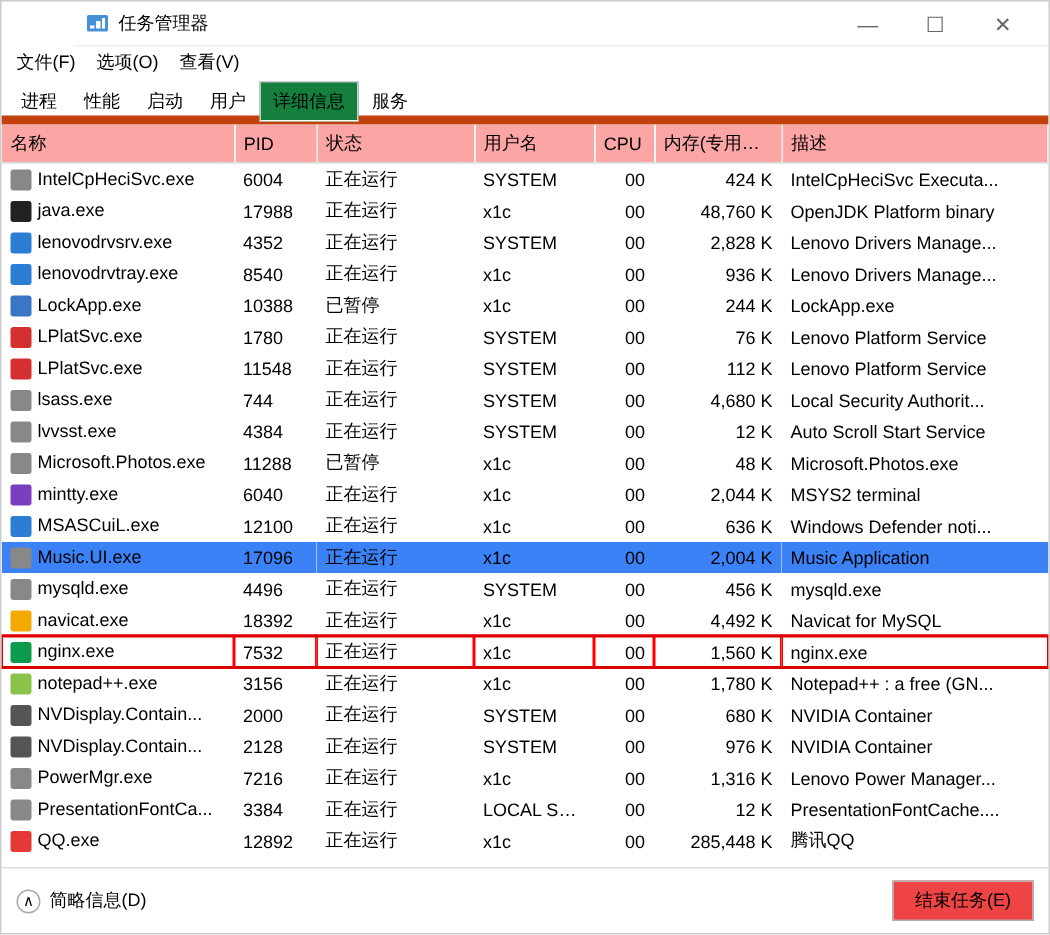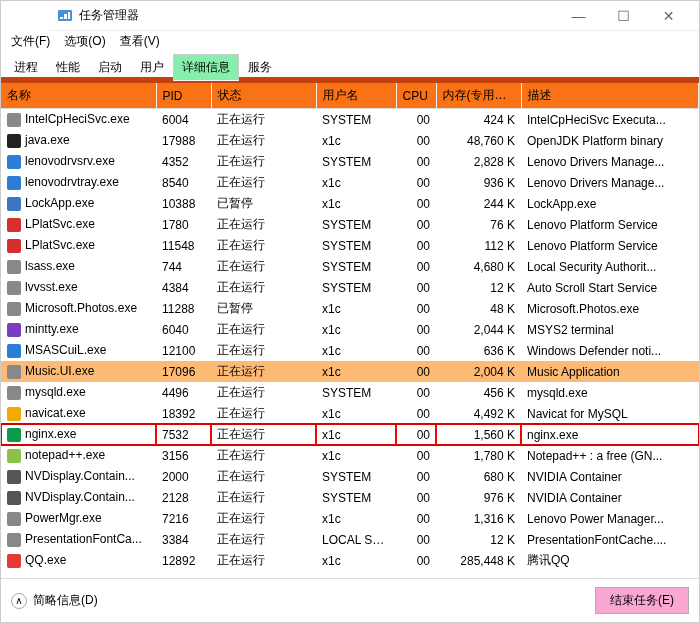--- a/index.html
+++ b/index.html
@@ -6,41 +6,41 @@
 body { font-family: "Microsoft YaHei", "Segoe UI", sans-serif; font-size: 12px; background: #fff; color: #000; width: 700px; height: 623px; overflow: hidden; border: 1px solid #ccc; display: flex; flex-direction: column; }
 .titlebar { height: 30px; display: flex; align-items: center; padding: 0 8px; border-bottom: 1px solid #eee; margin-left: 48px; }
 .titlebar .icon { width: 16px; height: 16px; margin-right: 6px; }
 .titlebar .title { flex: 1; font-size: 12px; }
 .titlebar .controls { display: flex; gap: 0; }
 .titlebar .controls div { width: 45px; height: 28px; display: flex; align-items: center; justify-content: center; color: #666; font-size: 14px; }
 .menubar { height: 24px; display: flex; padding: 0 4px; gap: 2px; }
 .menubar .menu-item { padding: 2px 6px; font-size: 12px; }
 .tabbar { height: 28px; display: flex; align-items: center; border-bottom: 6px solid #c2410c; padding: 0 4px; }
 .tabbar .tab { padding: 4px 8px; font-size: 12px; border: 1px solid transparent; border-bottom: none; position: relative; top: 1px; }
-.tabbar .tab.active { border-color: #ccc; background: #86efac; border-bottom: 1px solid #fff; }
+.tabbar .tab.active { border-color: #ccc; background: #15803d; border-bottom: 1px solid #fff; }
 .table-wrap { flex: 1; overflow: auto; }
 table { width: 100%; border-collapse: collapse; table-layout: fixed; }
-thead th { text-align: left; font-weight: normal; font-size: 12px; padding: 4px 6px; border-bottom: 1px solid #ddd; border-right: 1px solid #eee; background: #f97316; position: sticky; top: 0; white-space: nowrap; overflow: hidden; text-overflow: ellipsis; }
+thead th { text-align: left; font-weight: normal; font-size: 12px; padding: 4px 6px; border-bottom: 1px solid #ddd; border-right: 1px solid #eee; background: #fca5a5; position: sticky; top: 0; white-space: nowrap; overflow: hidden; text-overflow: ellipsis; }
 tbody td { padding: 2px 6px; font-size: 12px; white-space: nowrap; overflow: hidden; text-overflow: ellipsis; height: 20px; }
-tbody tr.selected td { background: #fdba74; }
+tbody tr.selected td { background: #3b82f6; }
 tbody tr.highlight td { outline: 1px solid red; }
 tbody tr.highlight { outline: 2px solid #d00; outline-offset: -1px; }
 .proc-icon { display: inline-block; width: 14px; height: 14px; vertical-align: middle; margin-right: 4px; border-radius: 2px; }
 .col-name { width: 155px; }
 .col-pid { width: 55px; }
 .col-status { width: 105px; }
 .col-user { width: 80px; }
 .col-cpu { width: 40px; text-align: left; }
 .col-mem { width: 85px; text-align: right; }
 .col-desc { width: auto; }
 td.num { text-align: right; }
 .footer { height: 44px; border-top: 1px solid #ddd; display: flex; align-items: center; padding: 0 10px; }
 .footer .fewer { display: flex; align-items: center; gap: 6px; font-size: 12px; cursor: default; }
 .footer .spacer { flex: 1; }
-.footer .end-btn { padding: 4px 14px; border: 1px solid #adadad; background: #f9a8d4; font-size: 12px; }
+.footer .end-btn { padding: 4px 14px; border: 1px solid #adadad; background: #ef4444; font-size: 12px; }
 .chev { width: 16px; height: 16px; border: 1px solid #aaa; border-radius: 50%; display: flex; align-items: center; justify-content: center; font-size: 10px; }
 </style>
 </head>
 <body>
 
 <div class="titlebar">
   <span class="icon">
     <svg width="16" height="16" viewBox="0 0 16 16">
         <rect x="1" y="2" width="14" height="11" fill="#4a90d9" rx="1"></rect>
         <rect x="3" y="9" width="3" height="2" fill="#fff"></rect>

